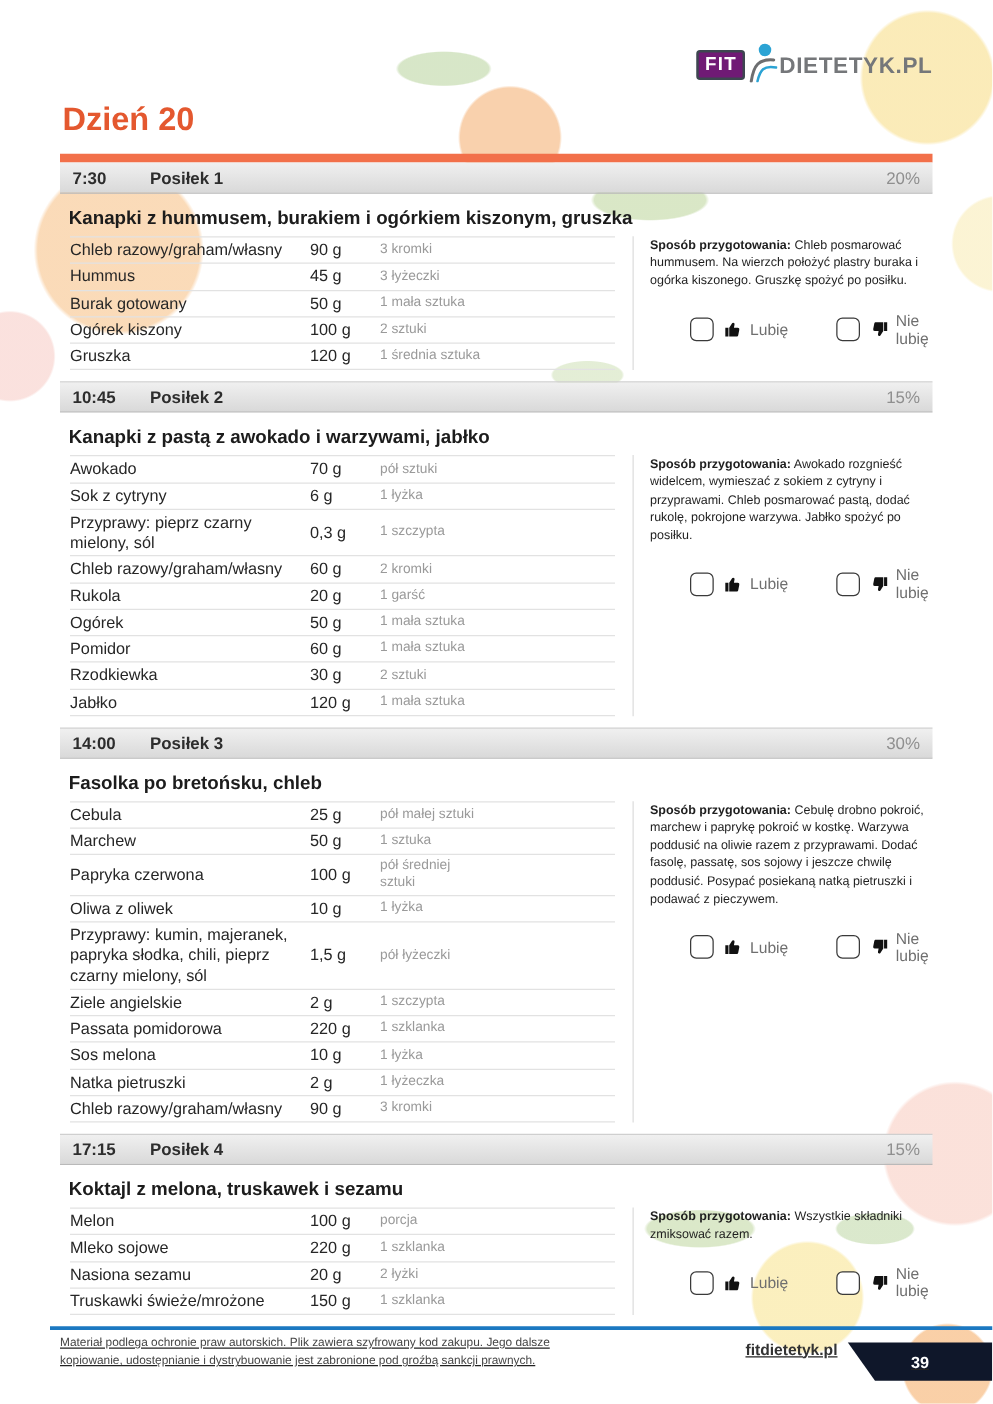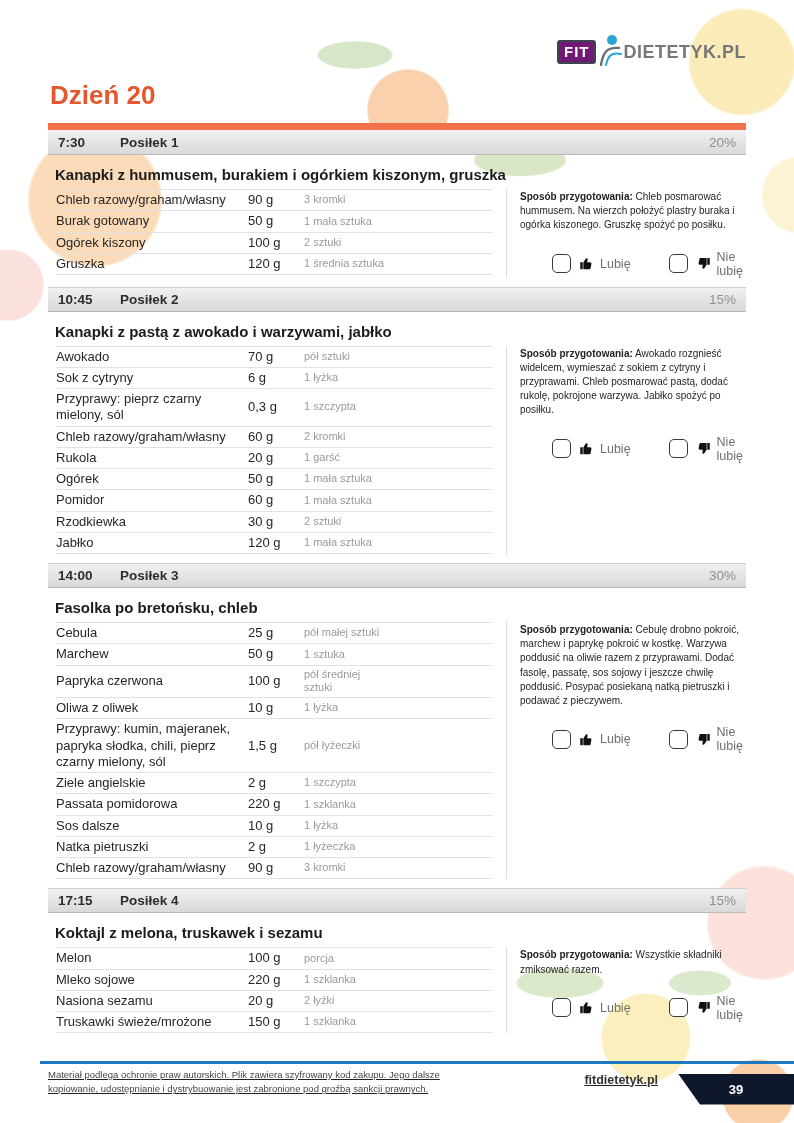--- a/index.html
+++ b/index.html
@@ -71,21 +71,21 @@
   .checkbox { width:19px; height:19px; border:1.6px solid #3a3a3a; border-radius:5px; background:#fff; flex:0 0 19px; }
   .checkbox.dislike { margin-left:38px; }
   .thumb { margin:0 6px 0 8px; }
   .thumb svg { display:block; }
 
   
   .footer { position:absolute; left:40px; right:0; top:1061px; z-index:2; border-top:3px solid #1B78C1; }
   .footer-row { display:flex; align-items:flex-start;text-decoration:underline; }
   .footer-notice { margin:4px 0 0 8px; max-width:440px; font-size:9.5px; color:#454545; line-height:1.5; }
   .footer-right { margin-left:auto; display:flex; align-items:center; height:31px; }
-  .footer-site { font-size:12.5px; color:#333; font-weight:bold; margin-right:20px; }
+  .footer-site { font-size:12.5px; color:#333; font-weight:bold; margin-right:8px; }
   .page-badge {
     background:#0f172a; color:#fff; font-size:13px; font-weight:bold;
     width:116px; height:31px; display:flex; align-items:center; justify-content:center;
     clip-path:polygon(0 0, 100% 0, 100% 100%, 22px 100%);
     margin-top:19px;
   }
 </style>
 </head>
 <body>
 
@@ -120,20 +120,25 @@
     <h2 class="meal-title">Kanapki z hummusem, burakiem i ogórkiem kiszonym, gruszka</h2>
     <div class="meal-body">
       <table class="tbl">
           <tbody>
   <tr>
     <td class="td-name">Chleb razowy/graham/własny</td>
     <td class="td-amt">90 g</td>
     <td class="td-mea">3 kromki</td>
   </tr>
 
+  <tr>
+    <td class="td-name">Hummus</td>
+    <td class="td-amt">45 g</td>
+    <td class="td-mea">3 łyżeczki</td>
+  </tr>
 
   <tr>
     <td class="td-name">Burak gotowany</td>
     <td class="td-amt">50 g</td>
     <td class="td-mea">1 mała sztuka</td>
   </tr>
 
   <tr>
     <td class="td-name">Ogórek kiszony</td>
     <td class="td-amt">100 g</td>
@@ -306,21 +311,21 @@
   </tr>
 
 
   <tr>
     <td class="td-name">Passata pomidorowa</td>
     <td class="td-amt">220 g</td>
     <td class="td-mea">1 szklanka</td>
   </tr>
 
   <tr>
-    <td class="td-name">Sos dalsze</td>
+    <td class="td-name">Sos melona</td>
     <td class="td-amt">10 g</td>
     <td class="td-mea">1 łyżka</td>
   </tr>
 
   <tr>
     <td class="td-name">Natka pietruszki</td>
     <td class="td-amt">2 g</td>
     <td class="td-mea">1 łyżeczka</td>
   </tr>
 

